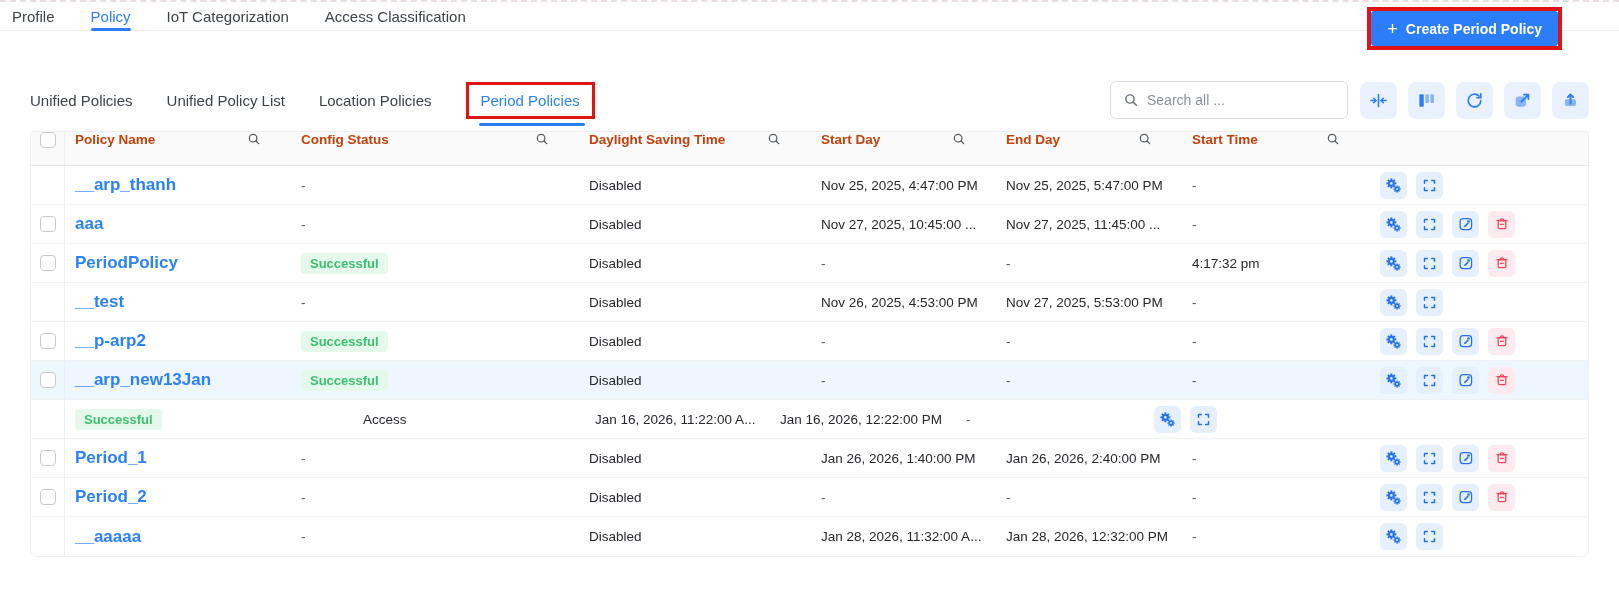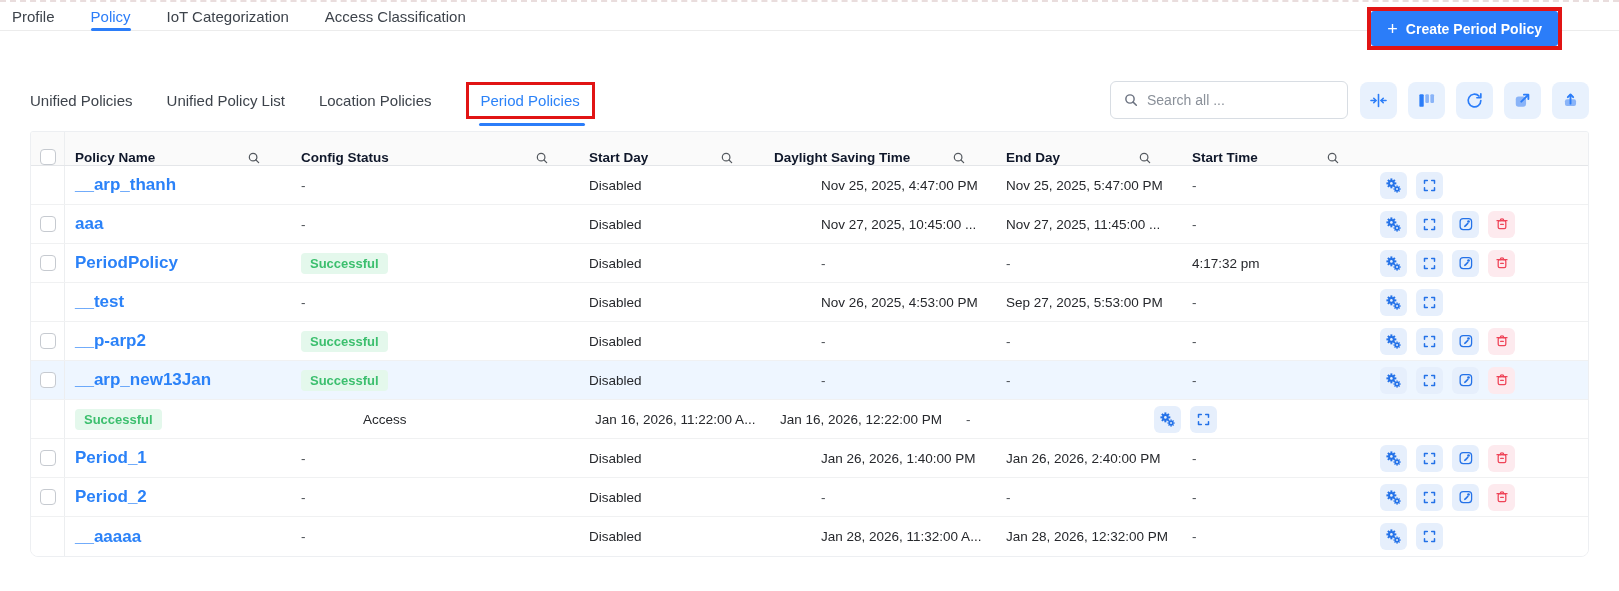--- a/index.html
+++ b/index.html
@@ -41,21 +41,21 @@
   .s-icon { display:flex; color:#6b7280; }
 
   .toolbar { display:flex; gap:11px; }
   .tool-btn { width:37px; height:37px; border:none; border-radius:8px; background:#e8f1fd;
     color:#2b7df9; display:flex; align-items:center; justify-content:center; cursor:pointer; }
   .tool-btn svg { display:block; }
 
   
   .table { margin-top:6px; border:1px solid #edeff2; border-radius:3px 3px 8px 8px; overflow:hidden; }
   .thead { display:flex; background:#fafafa; height:34px; border-bottom:1px solid #e4e6e9; }
-  .th { display:flex; align-items:flex-end; font-size:13.5px; font-weight:700; color:#0f172a;
+  .th { display:flex; align-items:flex-start; font-size:13.5px; font-weight:700; color:#c2410c;
     padding-left:10px; justify-content:space-between; }
   .th .q { color:#555a60; margin-right:30px; display:flex; cursor:pointer; }
   .tr { display:flex; height:39px; border-bottom:1px solid #f0f1f2; background:#fff; }
   .tr.hl { background:#eef6ff; }
   .tr:last-child { border-bottom:none; }
   .td { display:flex; align-items:center; font-size:13.5px; color:#26282c; padding-left:10px;
     white-space:nowrap; overflow:hidden; }
 
   .c0 { width:34px; justify-content:center; padding-left:0; border-right:1px solid #eceef0; }
   .c1 { width:226px; }
@@ -186,38 +186,38 @@
         </div>
         <div class="th c2">
           <span>Config Status</span>
           <span class="q">
             <svg width="14" height="14" viewBox="0 0 24 24" fill="none" stroke="currentColor" stroke-width="2.1" stroke-linecap="round">
               <circle cx="10.5" cy="10.5" r="6.5"></circle>
               <line x1="15.4" y1="15.4" x2="20" y2="20"></line>
             </svg>
           </span>
         </div>
+        <div class="th c3">
+          <span>Daylight Saving Time</span>
+          <span class="q">
+            <svg width="14" height="14" viewBox="0 0 24 24" fill="none" stroke="currentColor" stroke-width="2.1" stroke-linecap="round">
+              <circle cx="10.5" cy="10.5" r="6.5"></circle>
+              <line x1="15.4" y1="15.4" x2="20" y2="20"></line>
+            </svg>
+          </span>
+        </div>
         <div class="th c4">
           <span>Start Day</span>
           <span class="q">
             <svg width="14" height="14" viewBox="0 0 24 24" fill="none" stroke="currentColor" stroke-width="2.1" stroke-linecap="round">
               <circle cx="10.5" cy="10.5" r="6.5"></circle>
               <line x1="15.4" y1="15.4" x2="20" y2="20"></line>
             </svg>
           </span>
         </div>
-        <div class="th c3">
-          <span>Daylight Saving Time</span>
-          <span class="q">
-            <svg width="14" height="14" viewBox="0 0 24 24" fill="none" stroke="currentColor" stroke-width="2.1" stroke-linecap="round">
-              <circle cx="10.5" cy="10.5" r="6.5"></circle>
-              <line x1="15.4" y1="15.4" x2="20" y2="20"></line>
-            </svg>
-          </span>
-        </div>
         <div class="th c5">
           <span>End Day</span>
           <span class="q">
             <svg width="14" height="14" viewBox="0 0 24 24" fill="none" stroke="currentColor" stroke-width="2.1" stroke-linecap="round">
               <circle cx="10.5" cy="10.5" r="6.5"></circle>
               <line x1="15.4" y1="15.4" x2="20" y2="20"></line>
             </svg>
           </span>
         </div>
         <div class="th c6">
@@ -452,21 +452,21 @@
           <div class="td c2">
             <span class="dash">-</span>
           </div>
           <div class="td c3">
             <span class="">Disabled</span>
           </div>
           <div class="td c4">
             <span class="">Nov 26, 2025, 4:53:00 PM</span>
           </div>
           <div class="td c5">
-            <span class="">Sep 27, 2025, 5:53:00 PM</span>
+            <span class="">Nov 27, 2025, 5:53:00 PM</span>
           </div>
           <div class="td c6">
             <span class="dash">-</span>
           </div>
           <div class="td c7">
             <div class="actions">
               <button class="action-btn action-blue">
                 <span style="display:flex">
                   <svg width="17" height="17" viewBox="0 0 24 24">
                     <g transform="translate(9,9) scale(1)" fill="currentColor">

